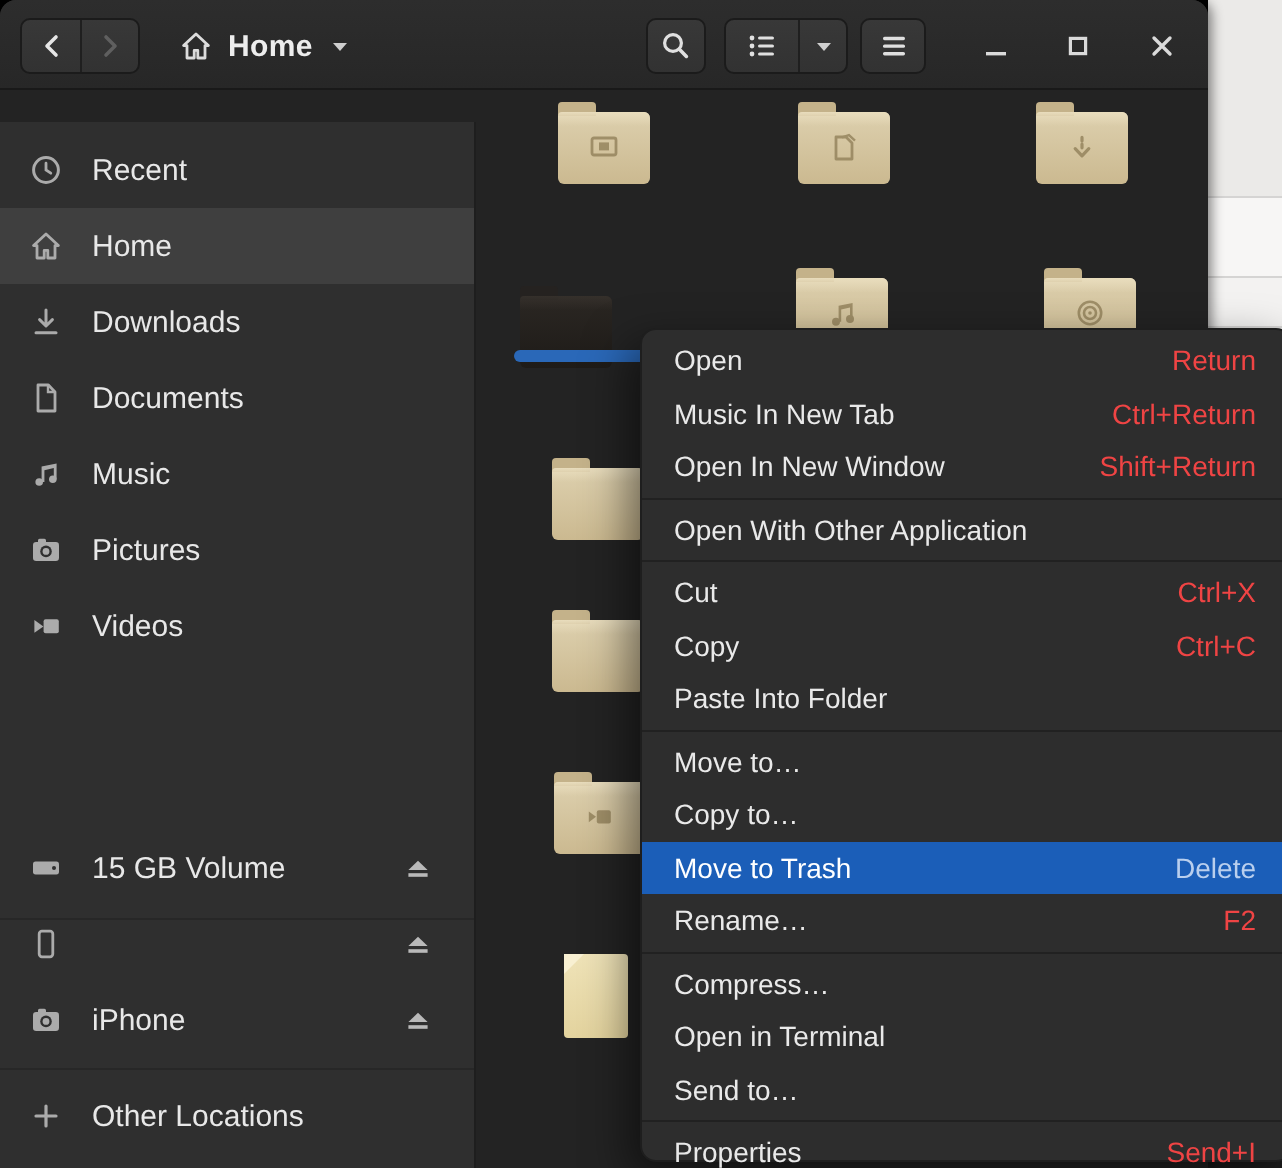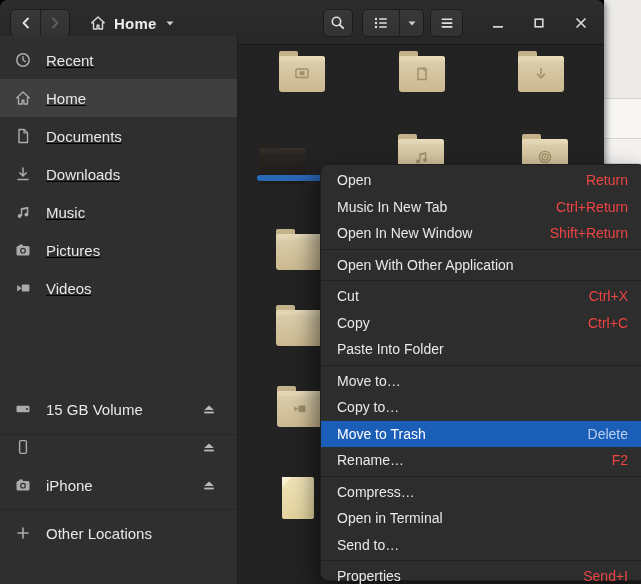--- a/index.html
+++ b/index.html
@@ -35,22 +35,22 @@
   .view-group .seg.wide { width:36px; }
   .view-group .seg.narrow { width:24px; }
   .menu-btn { left:430px; width:33px; }
   .winctl { position:absolute; top:11px; width:24px; height:24px; display:flex; align-items:center; justify-content:center; }
   .winctl.min { left:486px; } .winctl.max { left:527px; } .winctl.close { left:569px; }
 
   .icon { display:inline-flex; align-items:center; justify-content:center; line-height:0; }
   .icon svg { display:block; }
 
   
-  .sidebar { position:absolute; left:0; top:36px; width:238px; bottom:0; background:var(--sidebar-bg,#2f2f2f);
-             border-right:1px solid #1e1e1e;text-decoration:underline; }
+  .sidebar { position:absolute; left:0; top:61px; width:238px; bottom:0; background:var(--sidebar-bg,#2f2f2f);
+             border-right:1px solid #1e1e1e; }
   .side-row { position:relative; height:38px; display:flex; align-items:center; padding-left:15px; color:#e8e8e8;
               font-size:15px; }
   .side-row .icon { width:16px; color:#ababab; margin-right:15px; }
   .side-row.selected { background:#3f3f3f; }
   .s-label { white-space:nowrap; }
   .side-sep { height:1px; background:#272727; margin:1px 0; }
   .eject { position:absolute; right:20px; top:50%; transform:translateY(-50%); color:#b9b9b9; width:16px; height:16px;
            display:flex; align-items:center; justify-content:center; }
   #sidebar-devices { position:absolute; top:354px; left:0; right:0; }
   #sidebar-other { position:absolute; top:472px; left:0; right:0; }
@@ -213,34 +213,34 @@
           <span class="icon">
             <svg width="16" height="16" viewBox="0 0 16 16">
               <path d="M8 2 1.8 7.8h1.7V14h3.6v-3.8h1.8V14h3.6V7.8h1.7Z" fill="none" stroke="currentColor" stroke-width="1.4" stroke-linejoin="round"></path>
             </svg>
           </span>
           <span class="s-label">Home</span>
         </div>
         <div class="side-row">
           <span class="icon">
             <svg width="16" height="16" viewBox="0 0 16 16">
+              <path d="M8 2v7.5M4.8 6.8 8 10l3.2-3.2" fill="none" stroke="currentColor" stroke-width="1.5" stroke-linecap="round" stroke-linejoin="round"></path>
+              <path d="M3 13.4h10" stroke="currentColor" stroke-width="1.5" stroke-linecap="round"></path>
+            </svg>
+          </span>
+          <span class="s-label">Downloads</span>
+        </div>
+        <div class="side-row">
+          <span class="icon">
+            <svg width="16" height="16" viewBox="0 0 16 16">
               <path d="M4 1.5h5.2L12.5 5v9.5H4Z" fill="none" stroke="currentColor" stroke-width="1.4" stroke-linejoin="round"></path>
               <path d="M9 1.8V5h3.3" fill="none" stroke="currentColor" stroke-width="1.2"></path>
             </svg>
           </span>
           <span class="s-label">Documents</span>
-        </div>
-        <div class="side-row">
-          <span class="icon">
-            <svg width="16" height="16" viewBox="0 0 16 16">
-              <path d="M8 2v7.5M4.8 6.8 8 10l3.2-3.2" fill="none" stroke="currentColor" stroke-width="1.5" stroke-linecap="round" stroke-linejoin="round"></path>
-              <path d="M3 13.4h10" stroke="currentColor" stroke-width="1.5" stroke-linecap="round"></path>
-            </svg>
-          </span>
-          <span class="s-label">Downloads</span>
         </div>
         <div class="side-row">
           <span class="icon">
             <svg width="16" height="16" viewBox="0 0 16 16" fill="currentColor">
               <circle cx="4.6" cy="12" r="1.9"></circle>
               <circle cx="11.4" cy="10.6" r="1.9"></circle>
               <path d="M5.8 12V4.2l7.5-1.5v7.9h-1.4V5L7.2 6.1V12Z"></path>
             </svg>
           </span>
           <span class="s-label">Music</span>

